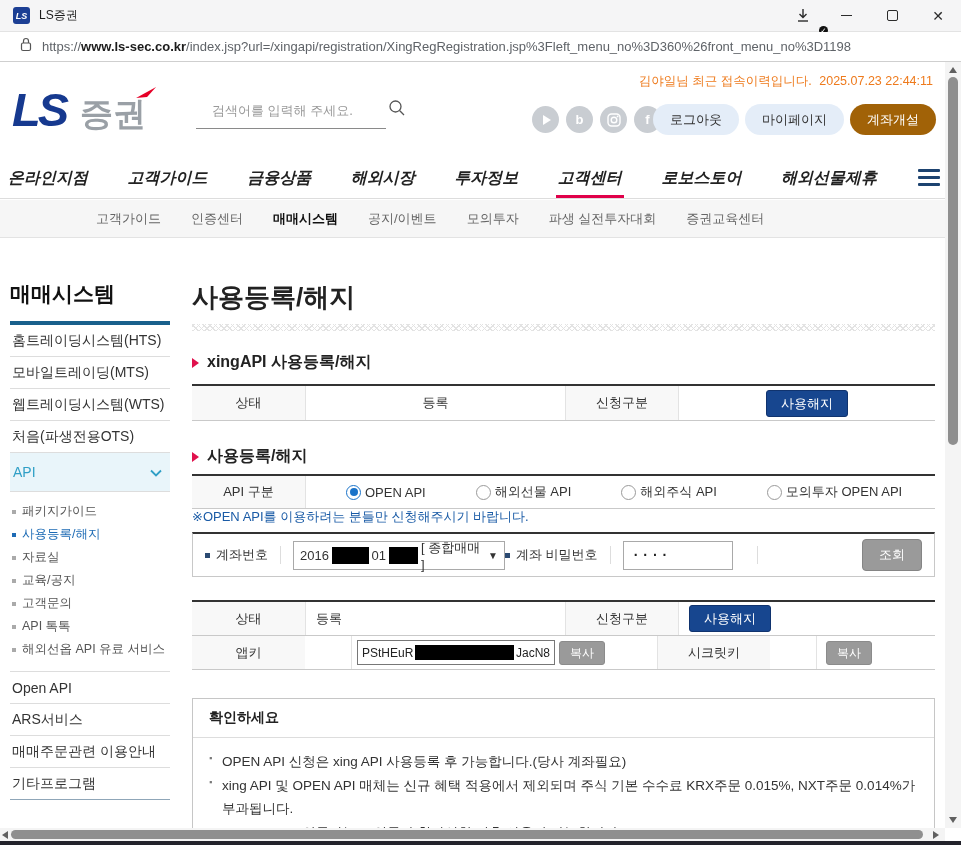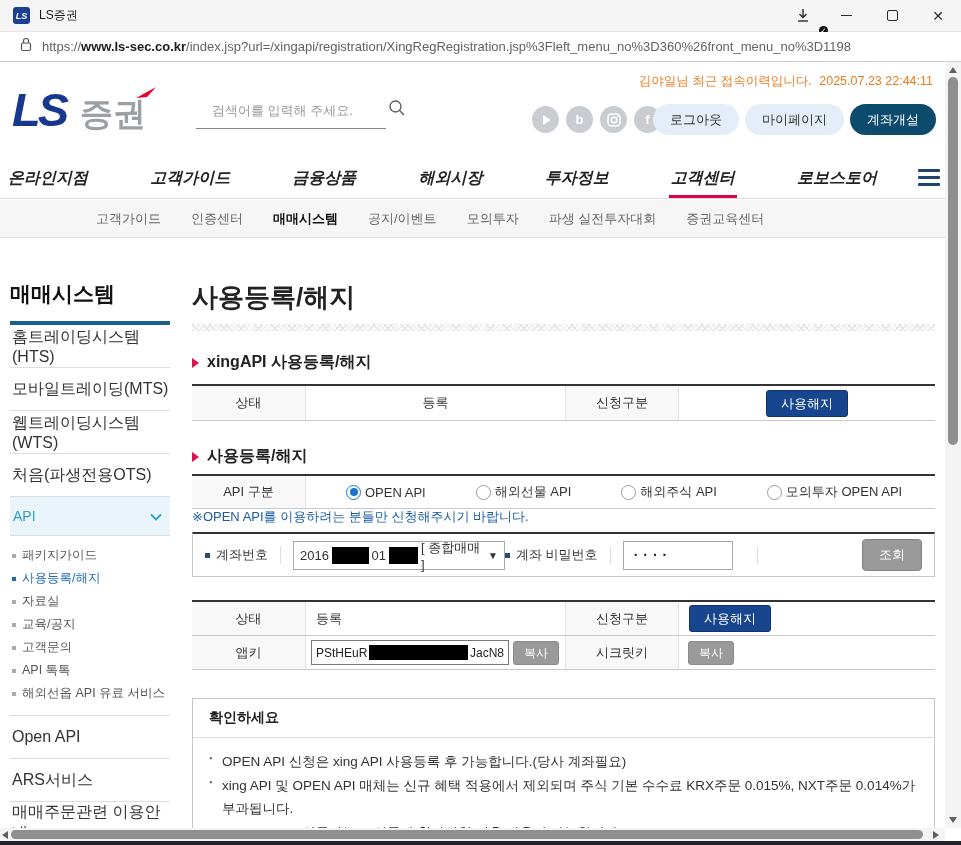--- a/index.html
+++ b/index.html
@@ -41,38 +41,38 @@
     font-family:inherit;margin-left:16px; }
   .search input::placeholder { color:#999; }
   .social { position:absolute; left:532px; top:106px; display:flex; gap:7px; }
   .soc { width:27px; height:27px; border-radius:50%; background:#c9cdd2; color:#fff; display:flex;
     align-items:center; justify-content:center; font-size:13px; font-weight:bold; cursor:pointer; }
   .play-tri { width:0; height:0; border-top:5px solid transparent; border-bottom:5px solid transparent;
     border-left:8px solid #fff; margin-left:2px; }
   .pills { position:absolute; right:25px; top:104px; display:flex; gap:6px; }
   .pill { height:31px; padding:0 17px; border-radius:16px; background:#e4edf8; color:#333; font-size:13px;
     display:flex; align-items:center; cursor:pointer; }
-  .pill.primary { background:#0c4a6e; color:#fff; }
+  .pill.primary { background:#a16207; color:#fff; }
   
   .nav { position:absolute; top:158px; left:0; width:945px; height:41px; border-bottom:1px solid #ddd;
     display:flex; align-items:stretch; justify-content:space-between; padding:0 68px 0 8px; }
   .nav-item { font-size:16px; font-weight:bold; color:#222; position:relative; display:flex; align-items:center; cursor:pointer;font-style:italic; }
   .nav-item.active::after { content:''; position:absolute; left:-2px; right:-2px; bottom:0; height:3px; background:#e0004a; }
   .hamburger { position:absolute; right:21px; top:169px; width:22px; display:flex; flex-direction:column; gap:4px; cursor:pointer; }
   .hamburger div { height:3px; background:#1d4370; border-radius:1px; }
   .subnav { position:absolute; top:200px; left:0; width:945px; height:38px; background:#f6f6f6;
     border-bottom:1px solid #e3e3e3; display:flex; align-items:center; gap:30px; padding-left:96px;
     font-size:13px; color:#666; }
   .subnav-item { cursor:pointer; }
   .subnav-item.active { color:#111; font-weight:bold; }
   
   .sidebar { position:absolute; left:10px; top:278px; width:160px; }
   .sb-title { font-size:21px; font-weight:bold; color:#111; padding:2px 0 13px 0; }
   .sb-bar { height:4px; background:#19608c; }
-  .sb-item { height:43px; display:flex; align-items:center; font-size:16px; color:#333;
+  .sb-item { height:32px; display:flex; align-items:center; font-size:14px; color:#333;
     border-bottom:1px solid #ddd; padding-left:2px; cursor:pointer; }
   .sb-api { height:39px; background:#e9f5fa; color:#2f9fc6; font-size:14px; display:flex;
     align-items:center; justify-content:space-between; padding:0 8px 0 3px; border-bottom:1px solid #ddd; cursor:pointer; }
   .sb-sub { padding:8px 0 10px; border-bottom:1px solid #ddd; }
   .sb-sub-item { font-size:12.5px; color:#555; line-height:23px; display:flex; align-items:center;
     gap:6px; padding-left:2px; cursor:pointer; white-space:nowrap; }
   .bullet-sq { width:4px; height:4px; background:#aaa; flex:none; }
   .sb-sub-item.active { color:#1d6bb5; }
   .sb-sub-item.active .bullet-sq { background:#1d6bb5; }
   .sb-last { border-bottom:1px solid #8fa6b8; }
@@ -216,20 +216,21 @@
 </div>
 
 <div class="nav">
   <div class="nav-item">온라인지점</div>
   <div class="nav-item">고객가이드</div>
   <div class="nav-item">금융상품</div>
   <div class="nav-item">해외시장</div>
   <div class="nav-item">투자정보</div>
   <div class="nav-item active">고객센터</div>
   <div class="nav-item">로보스토어</div>
+  <div class="nav-item">해외선물제휴</div>
 </div>
 <div class="hamburger">
     <div></div>
     <div></div>
     <div></div>
   </div>
 
 <div class="subnav">
   <div class="subnav-item">고객가이드</div>
   <div class="subnav-item">인증센터</div>
@@ -364,21 +365,21 @@
 
   <div class="tbl" style="top:320px;">
     <div class="row" style="height:34px;">
       <div class="cell th">상태</div>
       <div class="cell">등록</div>
       <div class="cell th">신청구분</div>
       <div class="cell">
           <button class="btn-navy">사용해지</button>
         </div>
     </div>
-    <div class="row" style="height:34px;">
+    <div class="row" style="height:34px;gap:46px;">
       <div class="cell th">앱키</div>
       <div class="cell keys">
         <div class="keyfield" style="width:198px;">
           <span>PStHEuR</span>
           <span class="redact" style="flex:1;height:15px;"></span>
           <span>JacN8</span>
         </div>
         <button class="btn-copy">복사</button>
       </div>
       <div class="cell th">시크릿키</div>

